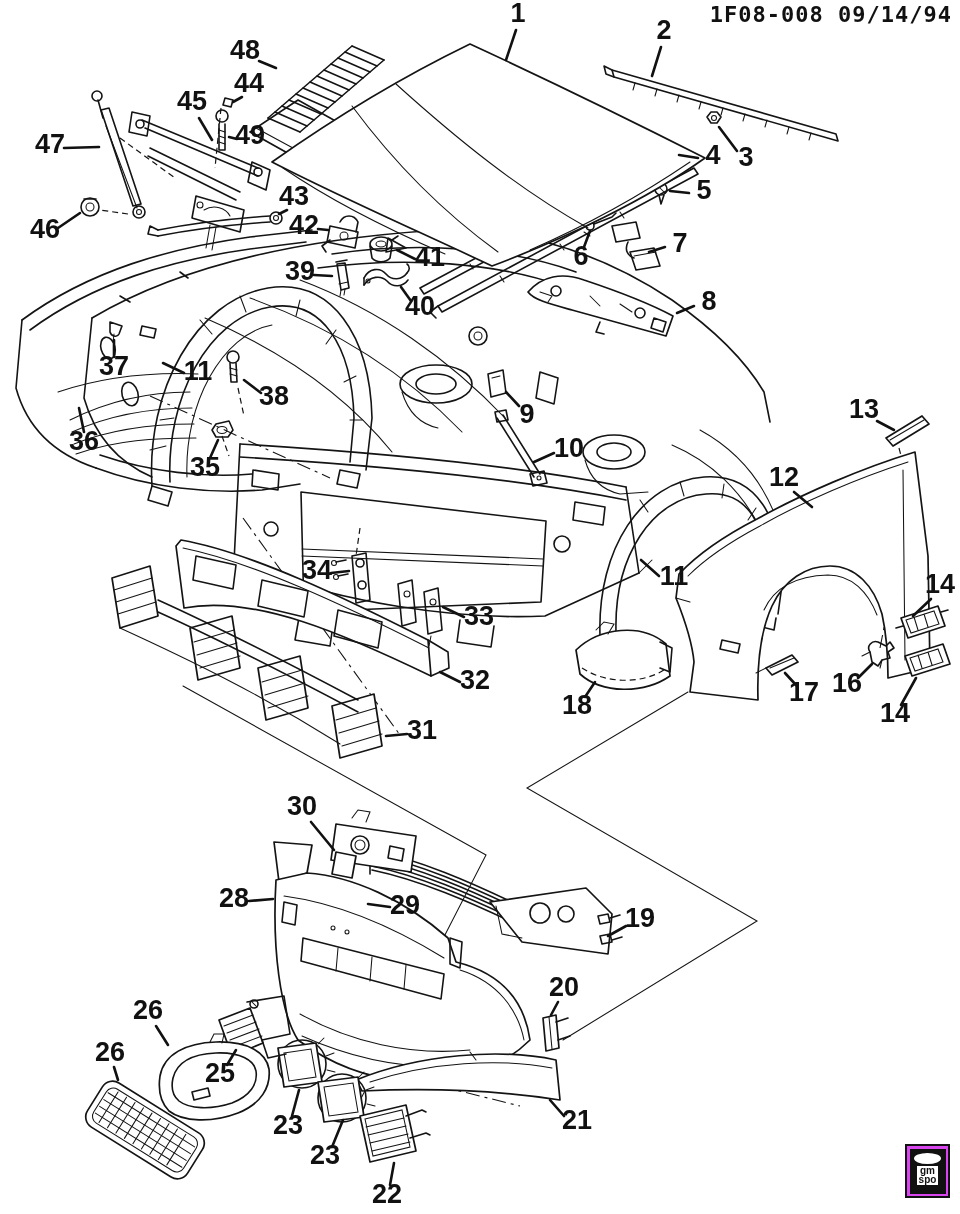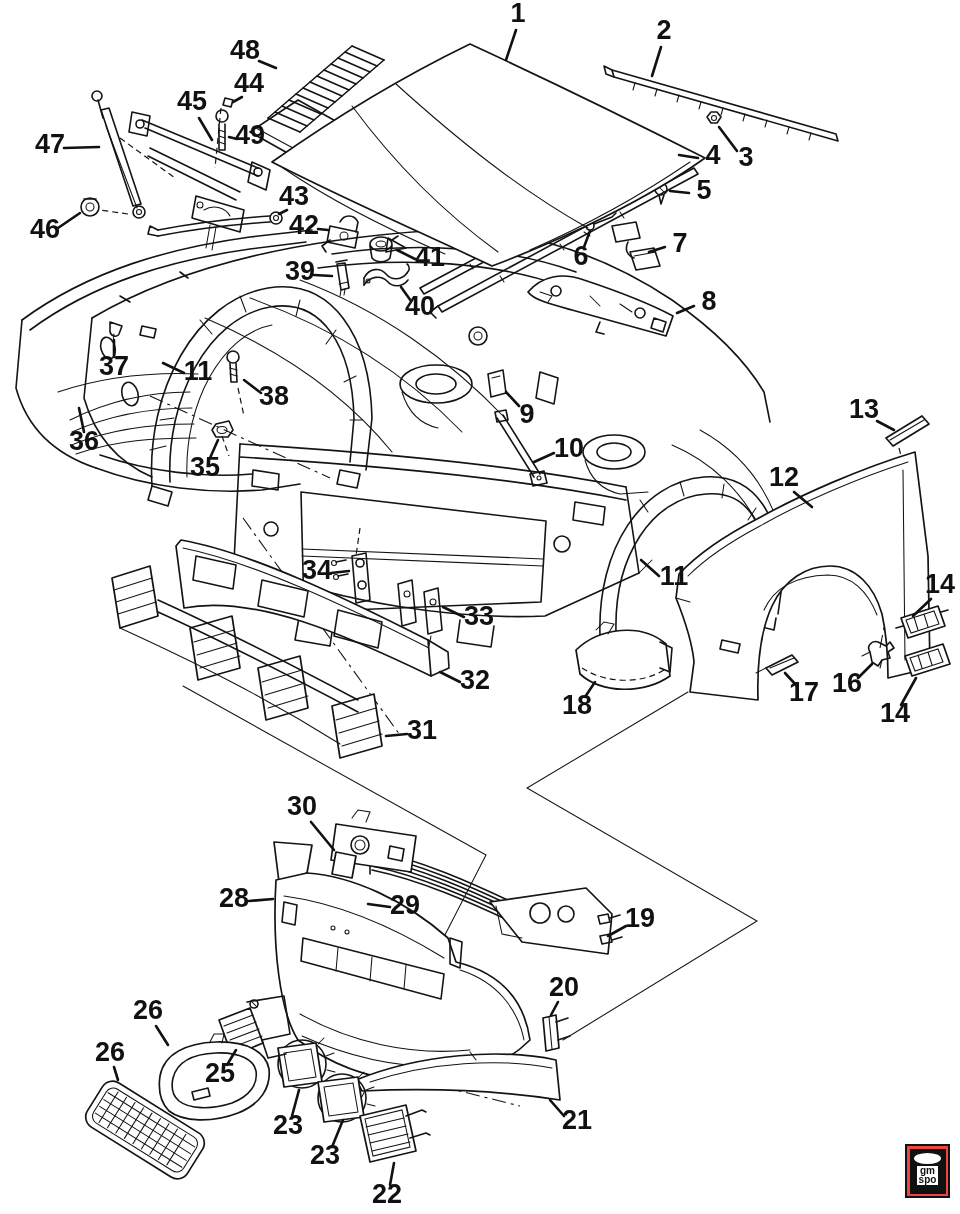--- a/index.html
+++ b/index.html
@@ -11,21 +11,21 @@
   svg{position:absolute;left:0;top:0;}
   .ln{fill:none;stroke:#141414;stroke-width:1.6;stroke-linecap:round;stroke-linejoin:round;}
   .fill{fill:#ffffff;stroke:#141414;stroke-width:1.7;stroke-linecap:round;stroke-linejoin:round;}
   .thin{fill:none;stroke:#141414;stroke-width:1.05;stroke-linecap:round;}
   .dash{fill:none;stroke:#141414;stroke-width:1.2;stroke-dasharray:6 4;}
   .dashdot{fill:none;stroke:#141414;stroke-width:1.1;stroke-dasharray:14 5 3 5;}
   .leader{stroke:#111;stroke-width:2.6;stroke-linecap:round;}
   .callout-num{font-family:"Liberation Sans",sans-serif;font-weight:bold;font-size:27px;
         fill:#111;text-anchor:middle;}
   .logo{position:absolute;left:905px;top:1144px;width:45px;height:54px;box-sizing:border-box;
-        border:2.5px solid #111;background:#ef4444;padding:2.5px;}
+        border:2.5px solid #111;background:#d946ef;padding:2.5px;}
   .logo-inner{width:100%;height:100%;background:#111;display:flex;flex-direction:column;
         align-items:center;padding-top:4px;box-sizing:border-box;}
   .logo-oval{width:27px;height:11px;background:#fff;border-radius:50%;}
   .logo-text{margin-top:2px;background:#fff;padding:0 2px 1px 2px;text-align:center;
         font-weight:bold;font-size:10px;line-height:9px;color:#111;display:flex;flex-direction:column;}
 </style>
 </head>
 <body>
 
 <div class="page">
@@ -518,20 +518,21 @@
         <text x="45" y="238" class="callout-num">46</text>
         <line x1="64" y1="148" x2="99" y2="147" class="leader"></line>
         <text x="50" y="153" class="callout-num">47</text>
         <line x1="259" y1="61" x2="276" y2="68" class="leader"></line>
         <text x="245" y="59" class="callout-num">48</text>
         <line x1="237" y1="139" x2="229" y2="137" class="leader"></line>
         <text x="250" y="144" class="callout-num">49</text>
       </g>
   </svg>
 
+  <div class="sheet-header"><span>1F08-008</span> <span>09/14/94</span></div>
 
   <div class="logo">
     <div class="logo-inner">
       <div class="logo-oval"></div>
       <div class="logo-text">
         <span>gm</span>
         <span>spo</span>
       </div>
     </div>
   </div>

